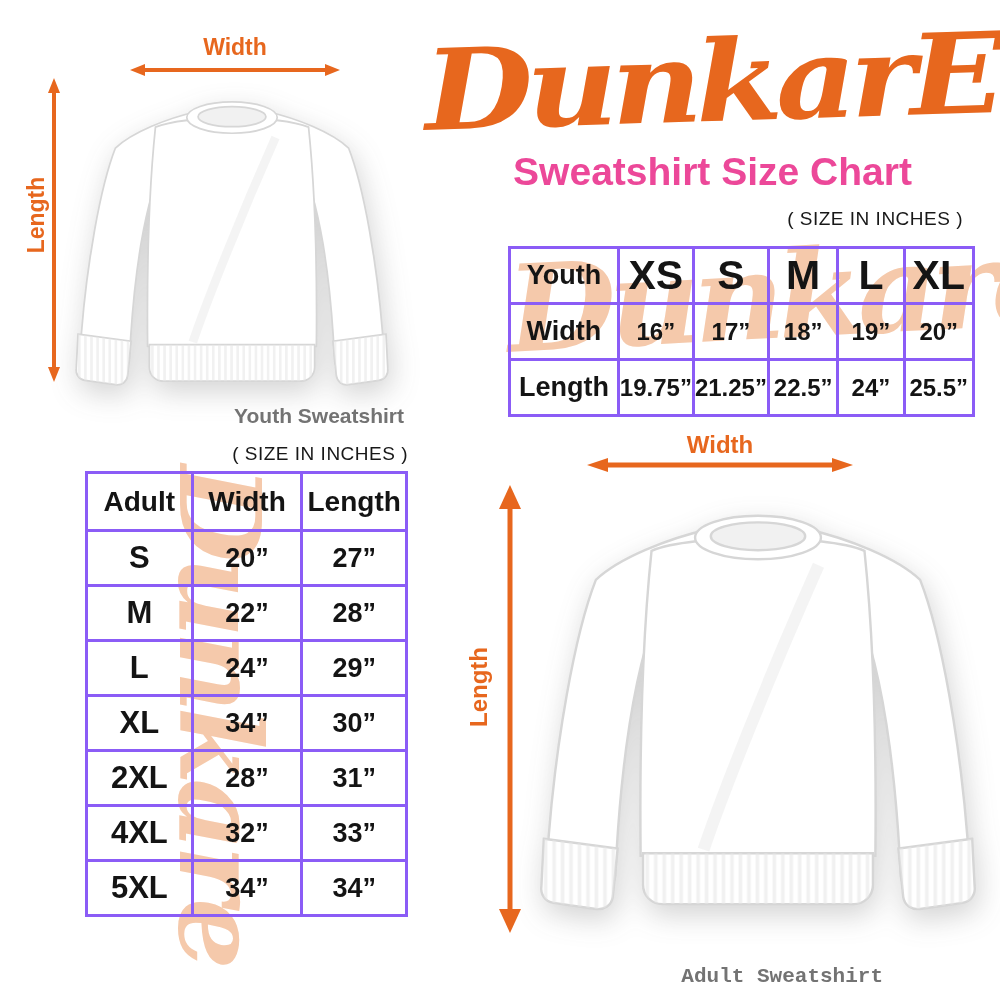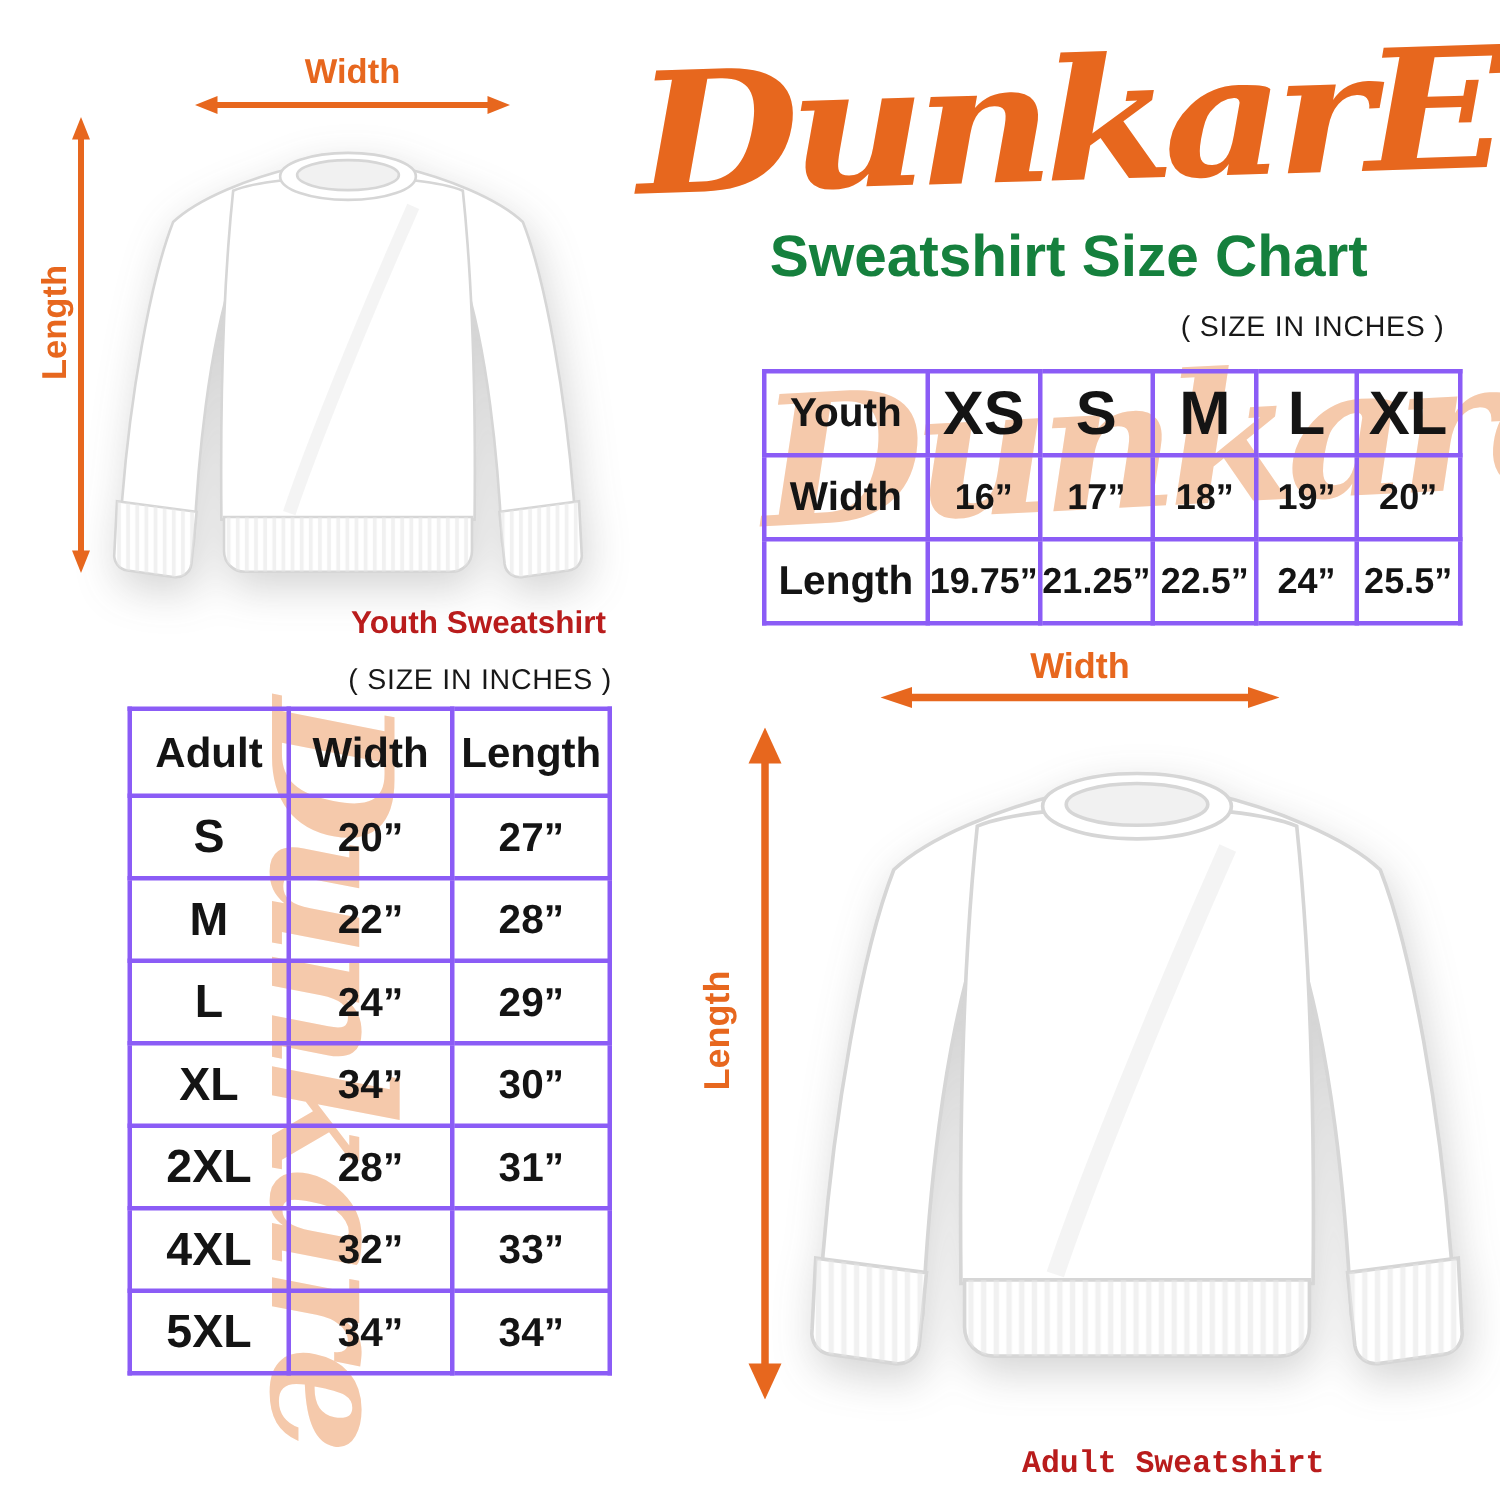--- a/index.html
+++ b/index.html
@@ -5,21 +5,21 @@
   html,body{margin:0;padding:0;background:#ffffff;}
   .page{position:relative;width:1000px;height:1000px;background:#ffffff;overflow:hidden;
         font-family:"Liberation Sans",sans-serif;color:#141414;border-radius:12px;}
   .abs{position:absolute;}
 
   
   .logo-box{left:428px;top:12px;width:567px;height:140px;display:flex;align-items:center;justify-content:center;}
   .logo-text{font-family:"DejaVu Serif",serif;font-style:italic;font-weight:bold;
              font-size:112px;line-height:1;color:#E7671E;letter-spacing:-6px;
              transform:scaleX(1.12) rotate(-2deg);white-space:nowrap;}
-  .page-title{left:430px;top:150px;width:565px;text-align:center;font-size:39px;font-weight:bold;color:#15803d;}
+  .page-title{left:430px;top:150px;width:565px;text-align:center;font-size:39px;font-weight:bold;color:#ec4899;}
   .size-note{font-size:19px;font-weight:normal;letter-spacing:.5px;color:#181818;text-align:right;}
   .note-youth{left:430px;top:208px;width:533px;}
   .note-adult{left:85px;top:443px;width:323px;}
 
   
   .wm{position:absolute;font-family:"DejaVu Serif",serif;font-style:italic;font-weight:bold;
       color:#F5C9AB;z-index:0;pointer-events:none;white-space:nowrap;line-height:1;}
   .wm-youth{left:-4px;top:4px;font-size:120px;letter-spacing:-7px;transform:rotate(-3deg) scaleX(1.05);transform-origin:left top;}
   .wm-adult{left:78px;top:-6px;font-size:112px;letter-spacing:-6px;writing-mode:vertical-rl;}
 
@@ -37,21 +37,21 @@
   .at-sizecell{font-size:31px;font-weight:bold;}
   .at-val{font-size:27px;font-weight:bold;}
 
   
   .figure{position:absolute;}
   .fig-youth{left:10px;top:10px;width:420px;height:420px;}
   .fig-adult{left:430px;top:425px;width:570px;height:575px;}
   .dim-label{color:#E7671E;font-weight:bold;text-align:center;}
   .dim-label-h{font-size:23px;}
   .dim-label-v{font-size:23px;transform:rotate(-90deg);transform-origin:center center;}
-  .caption{font-size:21px;font-weight:bold;color:#b91c1c;text-align:right;}
+  .caption{font-size:21px;font-weight:bold;color:#737373;text-align:right;}
   .shirt{filter:drop-shadow(3px 10px 14px rgba(60,60,60,.22));}
 </style>
 </head>
 <body>
 
 <div class="page">
 
   <div class="figure fig-youth">
     <svg class="shirt abs" style="left:48px;top:62px;" width="348" height="340" viewBox="0 0 400 380">
       <defs>

